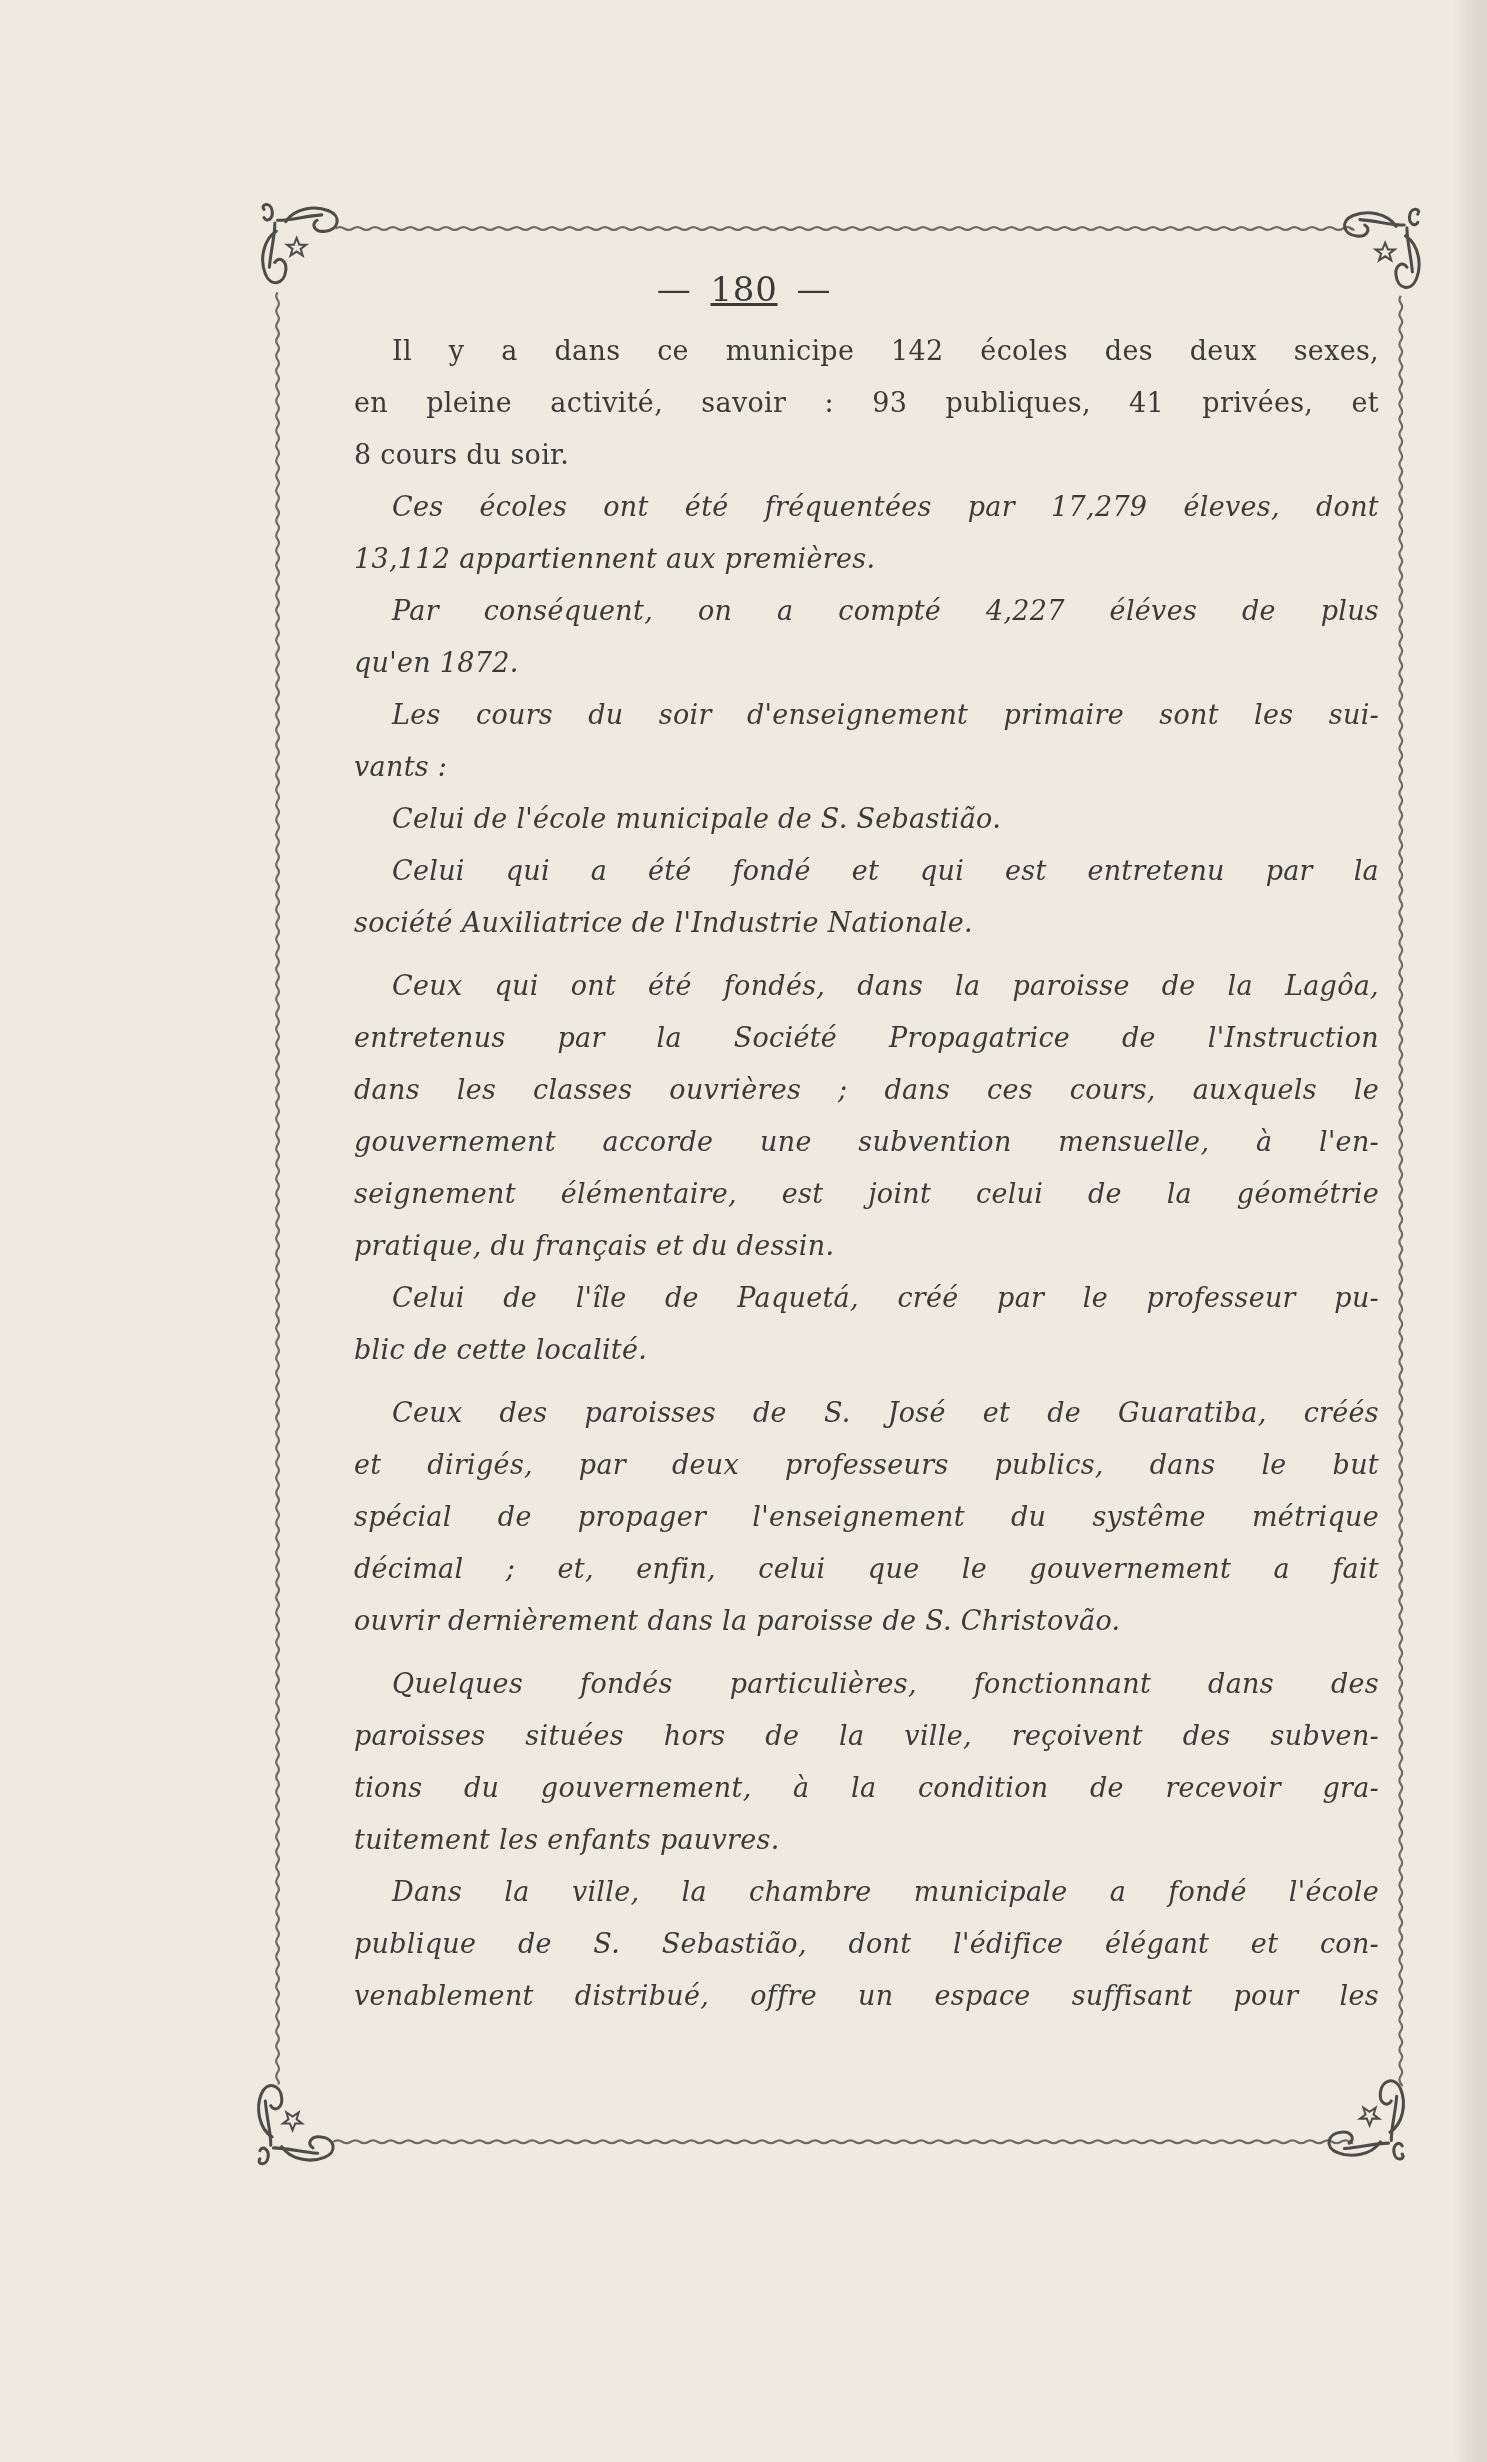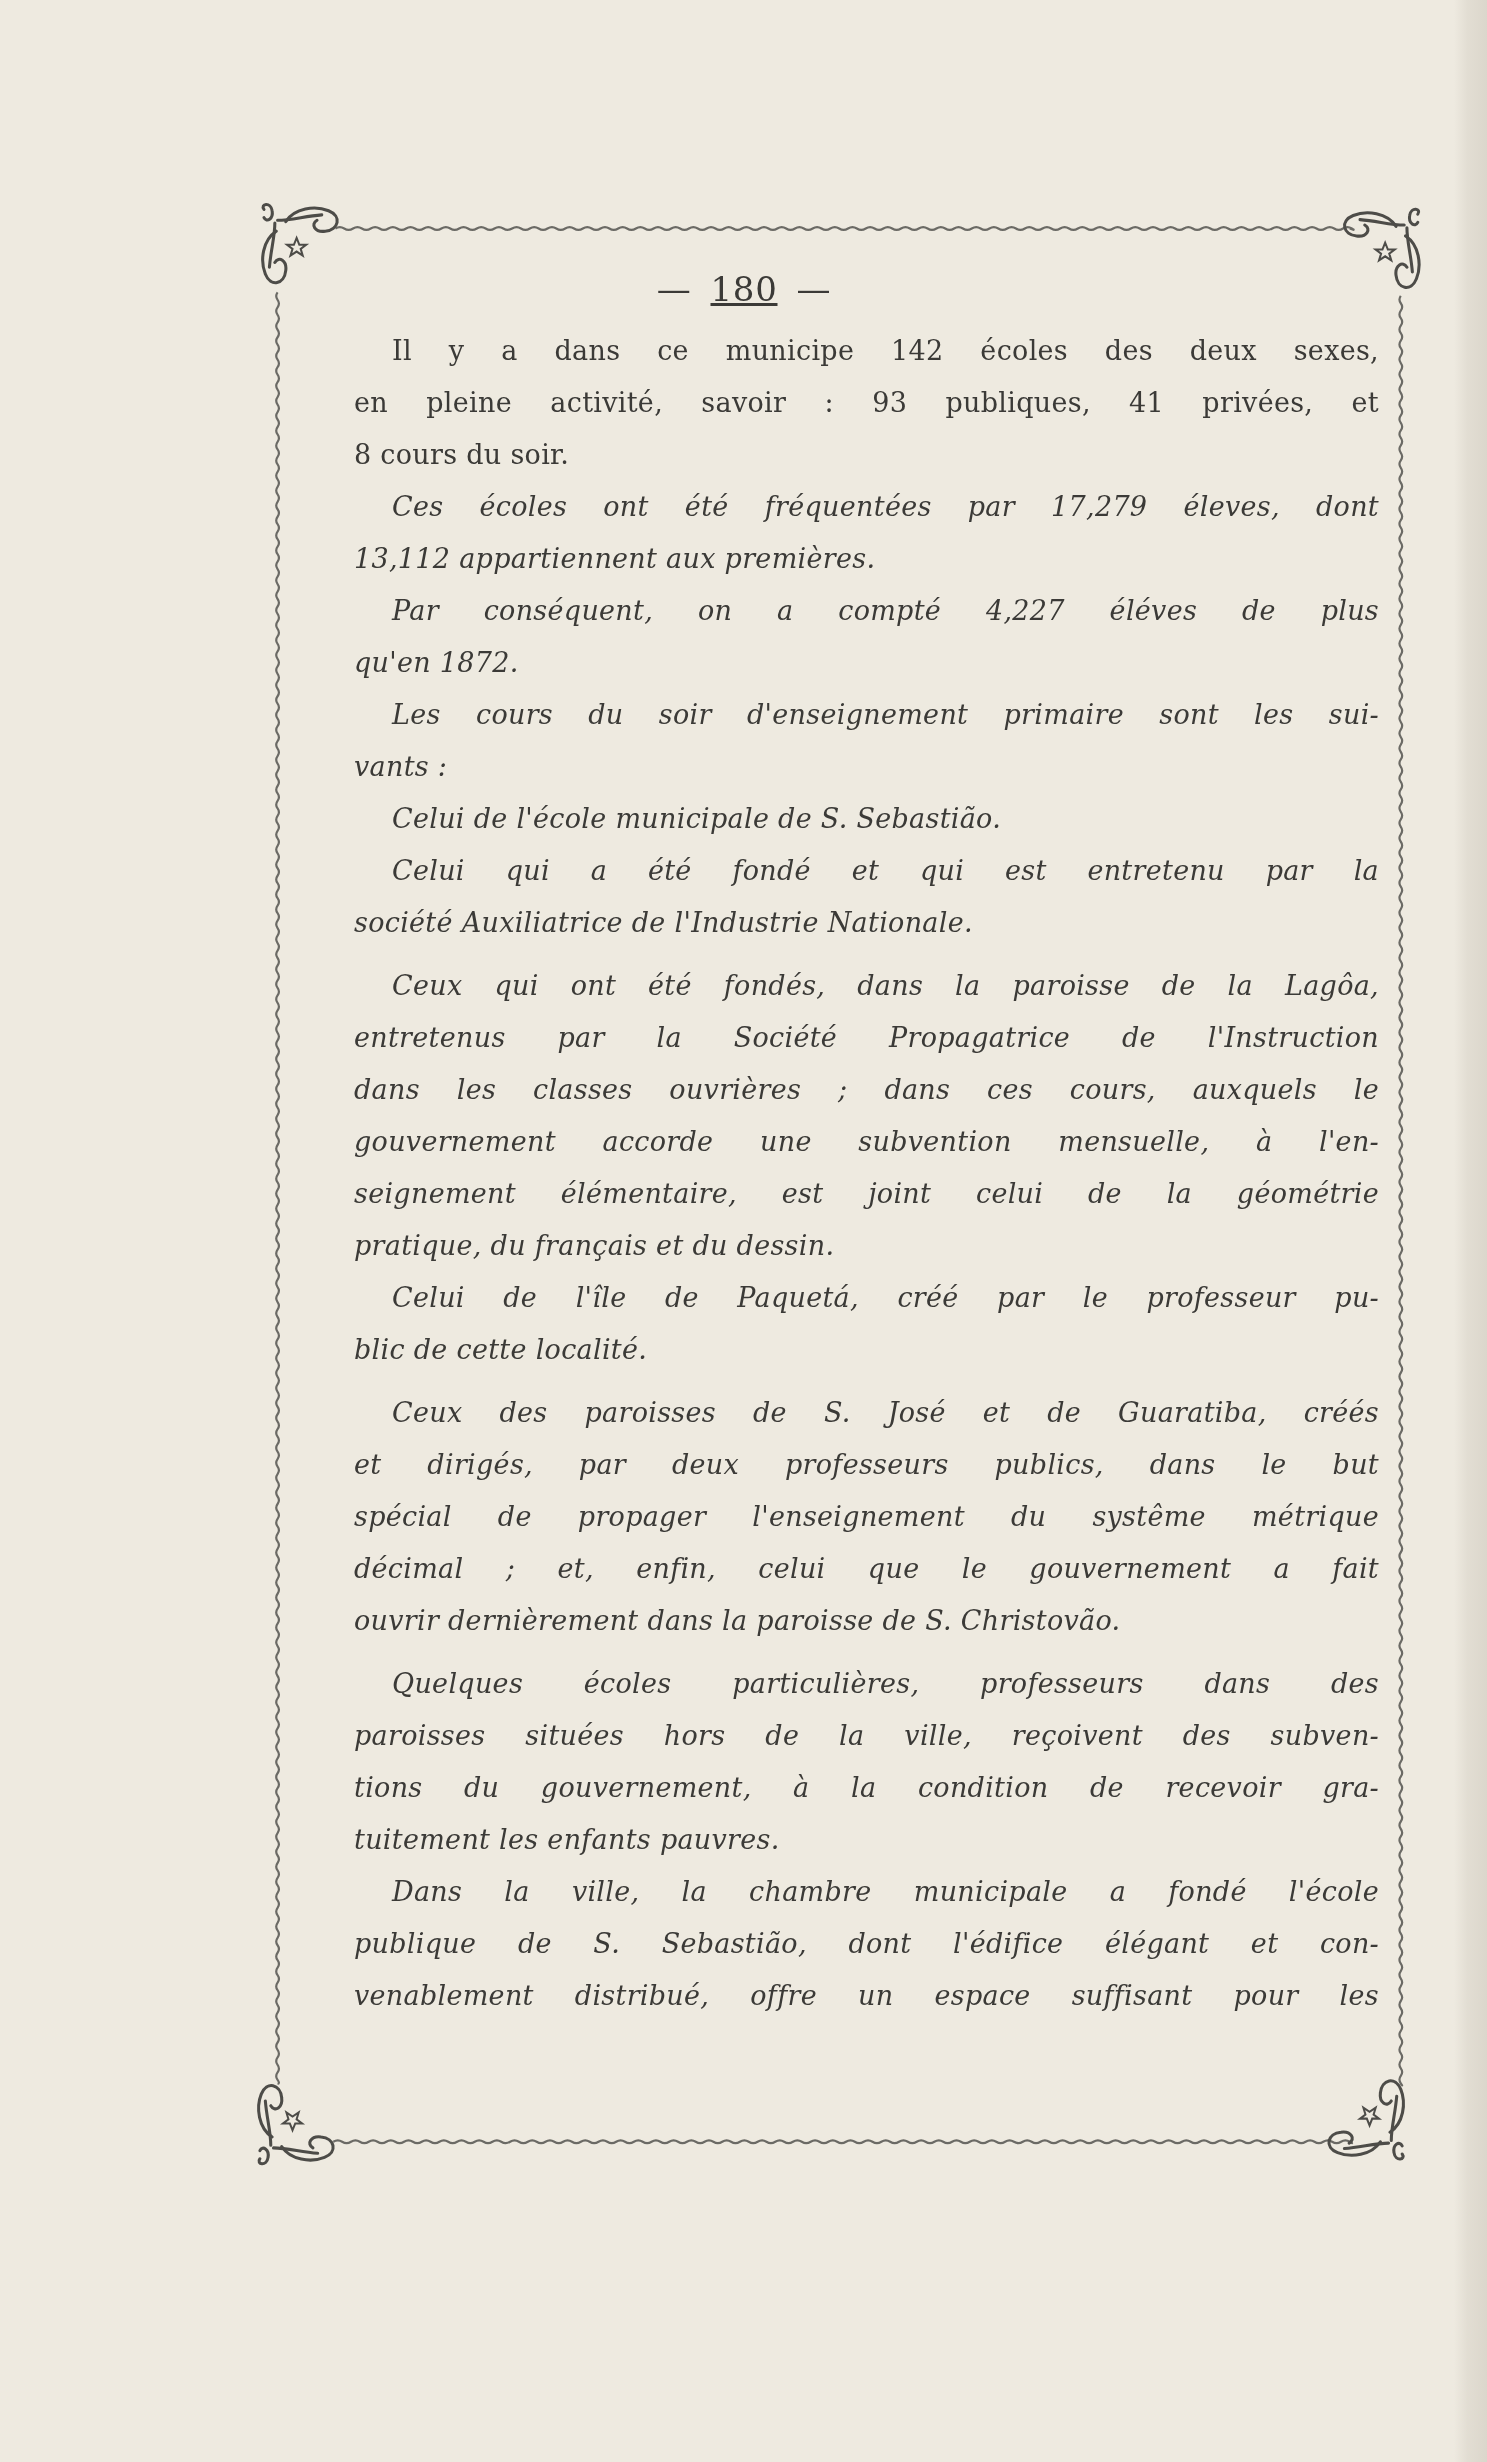--- a/index.html
+++ b/index.html
@@ -106,21 +106,21 @@
       <span class="line last">blic de cette localité.</span>
     </div>
     <div class="para gap">
       <span class="line first">Ceux des paroisses de S. José et de Guaratiba, créés</span>
       <span class="line">et dirigés, par deux professeurs publics, dans le but</span>
       <span class="line">spécial de propager l'enseignement du systême métrique</span>
       <span class="line">décimal ; et, enfin, celui que le gouvernement a fait</span>
       <span class="line last">ouvrir dernièrement dans la paroisse de S. Christovão.</span>
     </div>
     <div class="para gap">
-      <span class="line first">Quelques écoles particulières, professeurs dans des</span>
+      <span class="line first">Quelques fondés particulières, fonctionnant dans des</span>
       <span class="line">paroisses situées hors de la ville, reçoivent des subven-</span>
       <span class="line">tions du gouvernement, à la condition de recevoir gra-</span>
       <span class="line last">tuitement les enfants pauvres.</span>
     </div>
     <div class="para">
       <span class="line first">Dans la ville, la chambre municipale a fondé l'école</span>
       <span class="line">publique de S. Sebastião, dont l'édifice élégant et con-</span>
       <span class="line">venablement distribué, offre un espace suffisant pour les</span>
     </div>
   </div>

